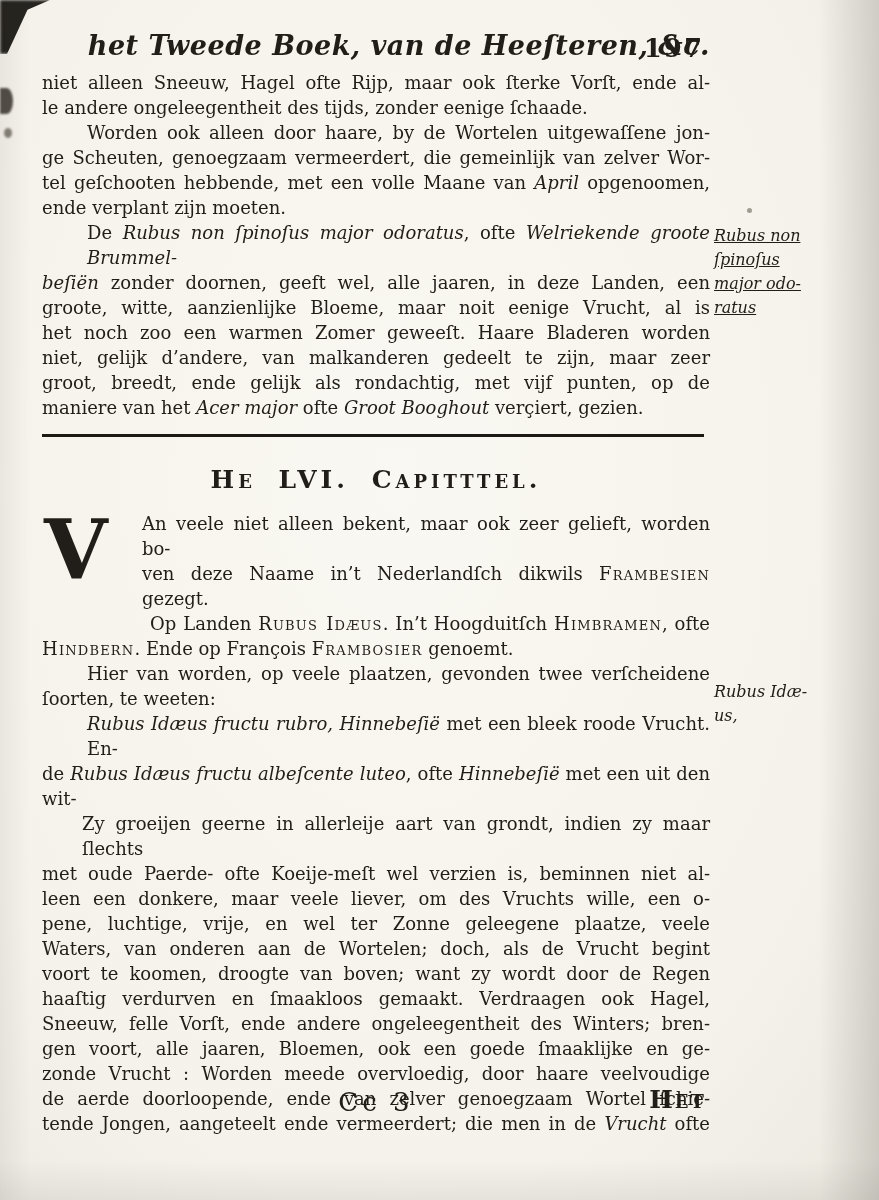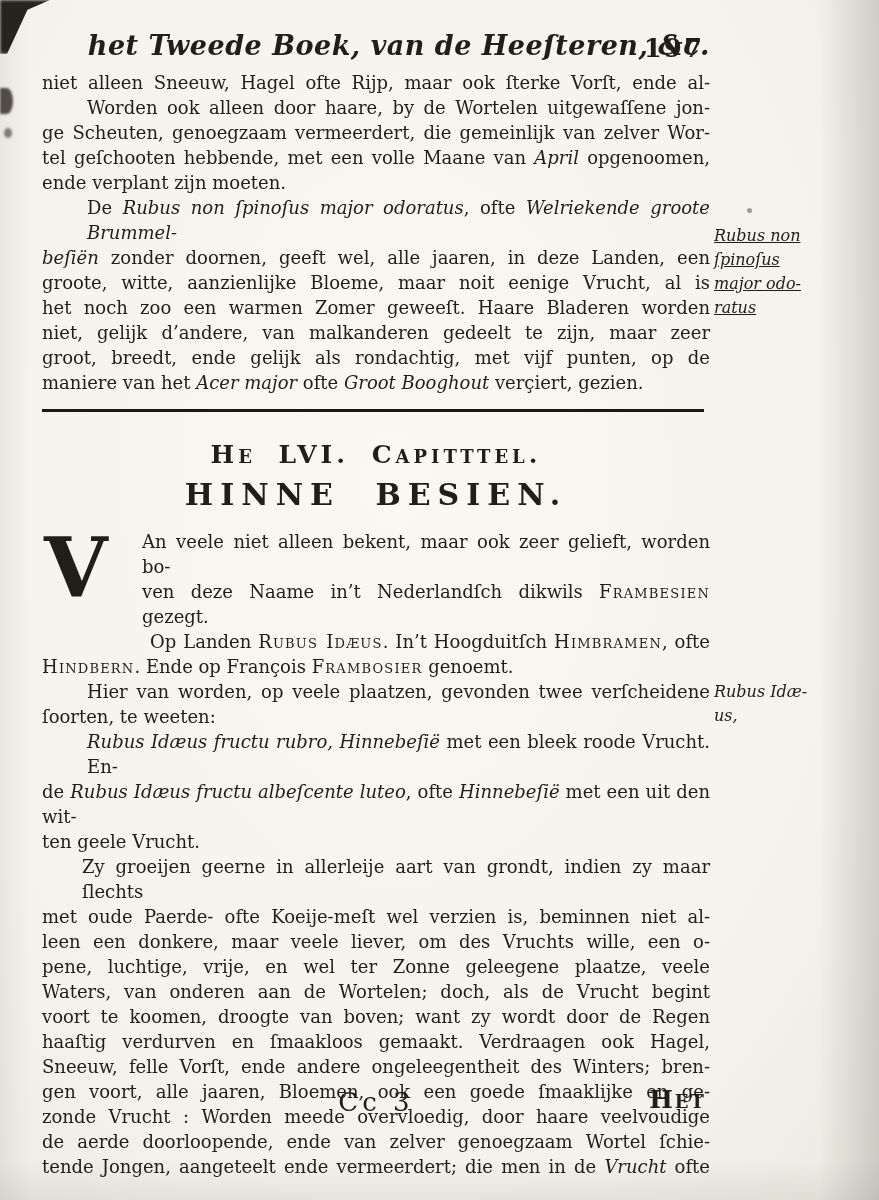--- a/index.html
+++ b/index.html
@@ -102,54 +102,53 @@
 <div class="ink-spot-3"></div>
 
 <div class="running-head">
   <span class="running-title">het Tweede Boek, van de Heeſteren, &amp;c.</span>
   <span class="page-number">197</span>
 </div>
 
 <div class="text-column" id="text-column">
     <div class="para">
       <div class="line"><span class="seg-r">niet alleen Sneeuw, Hagel ofte Rijp, maar ook ſterke Vorſt, ende al-</span></div>
+      <div class="line nj"><span class="seg-r">le andere ongeleegentheit des tijds, zonder eenige ſchaade.</span></div>
     </div>
     <div class="para">
       <div class="line" style="padding-left: 45px;"><span class="seg-r">Worden ook alleen door haare, by de Wortelen uitgewaſſene jon-</span></div>
       <div class="line"><span class="seg-r">ge Scheuten, genoegzaam vermeerdert, die gemeinlijk van zelver Wor-</span></div>
       <div class="line"><span class="seg-r">tel geſchooten hebbende, met een volle Maane van </span><span class="seg-i">April</span><span class="seg-r"> opgenoomen,</span></div>
       <div class="line nj"><span class="seg-r">ende verplant zijn moeten.</span></div>
     </div>
     <div class="para">
       <div class="line" style="padding-left: 45px;"><span class="seg-r">De </span><span class="seg-i">Rubus non ſpinoſus major odoratus</span><span class="seg-r">, ofte </span><span class="seg-i">Welriekende groote Brummel-</span></div>
       <div class="line"><span class="seg-i">beſiën</span><span class="seg-r"> zonder doornen, geeft wel, alle jaaren, in deze Landen, een</span></div>
       <div class="line"><span class="seg-r">groote, witte, aanzienlijke Bloeme, maar noit eenige Vrucht, al is</span></div>
       <div class="line"><span class="seg-r">het noch zoo een warmen Zomer geweeſt. Haare Bladeren worden</span></div>
       <div class="line"><span class="seg-r">niet, gelijk d’andere, van malkanderen gedeelt te zijn, maar zeer</span></div>
       <div class="line"><span class="seg-r">groot, breedt, ende gelijk als rondachtig, met vijf punten, op de</span></div>
       <div class="line nj"><span class="seg-r">maniere van het </span><span class="seg-i">Acer major</span><span class="seg-r"> ofte </span><span class="seg-i">Groot Booghout</span><span class="seg-r"> verçiert, gezien.</span></div>
     </div>
     <div class="rule"></div>
     <div class="chapter-line">He LVI. Capitttel.</div>
-    <div class="chapter-title">HINNE BESIEN.</div>
     <div class="para after-heading">
       <span class="dropcap">V</span>
       <div class="line" style="padding-left: 100px;"><span class="seg-r">An veele niet alleen bekent, maar ook zeer gelieft, worden bo-</span></div>
       <div class="line" style="padding-left: 100px;"><span class="seg-r">ven deze Naame in’t Nederlandſch dikwils </span><span class="seg-sc">Frambesien</span><span class="seg-r"> gezegt.</span></div>
       <div class="line" style="padding-left: 108px;"><span class="seg-r">Op Landen </span><span class="seg-sc">Rubus Idæus</span><span class="seg-r">. In’t Hoogduitſch </span><span class="seg-sc">Himbramen</span><span class="seg-r">, ofte</span></div>
       <div class="line nj"><span class="seg-sc">Hindbern</span><span class="seg-r">. Ende op François </span><span class="seg-sc">Frambosier</span><span class="seg-r"> genoemt.</span></div>
     </div>
     <div class="para">
       <div class="line" style="padding-left: 45px;"><span class="seg-r">Hier van worden, op veele plaatzen, gevonden twee verſcheidene</span></div>
       <div class="line nj"><span class="seg-r">ſoorten, te weeten:</span></div>
     </div>
     <div class="para">
       <div class="line" style="padding-left: 45px;"><span class="seg-i">Rubus Idæus fructu rubro, Hinnebeſië</span><span class="seg-r"> met een bleek roode Vrucht. En-</span></div>
       <div class="line"><span class="seg-r">de </span><span class="seg-i">Rubus Idæus fructu albeſcente luteo</span><span class="seg-r">, ofte </span><span class="seg-i">Hinnebeſië</span><span class="seg-r"> met een uit den wit-</span></div>
-      <div class="line nj"><span class="seg-r">ten geele Vrucht.</span></div>
     </div>
     <div class="para">
       <div class="line" style="padding-left: 40px;"><span class="seg-r">Zy groeijen geerne in allerleije aart van grondt, indien zy maar ſlechts</span></div>
       <div class="line"><span class="seg-r">met oude Paerde- ofte Koeije-meſt wel verzien is, beminnen niet al-</span></div>
       <div class="line"><span class="seg-r">leen een donkere, maar veele liever, om des Vruchts wille, een o-</span></div>
       <div class="line"><span class="seg-r">pene, luchtige, vrije, en wel ter Zonne geleegene plaatze, veele</span></div>
       <div class="line"><span class="seg-r">Waters, van onderen aan de Wortelen; doch, als de Vrucht begint</span></div>
       <div class="line"><span class="seg-r">voort te koomen, droogte van boven; want zy wordt door de Regen</span></div>
       <div class="line"><span class="seg-r">haaſtig verdurven en ſmaakloos gemaakt. Verdraagen ook Hagel,</span></div>
       <div class="line"><span class="seg-r">Sneeuw, felle Vorſt, ende andere ongeleegentheit des Winters; bren-</span></div>

